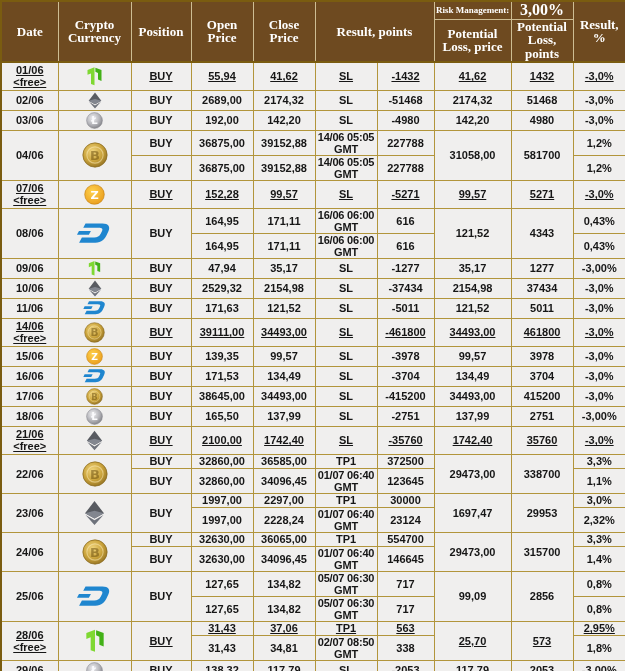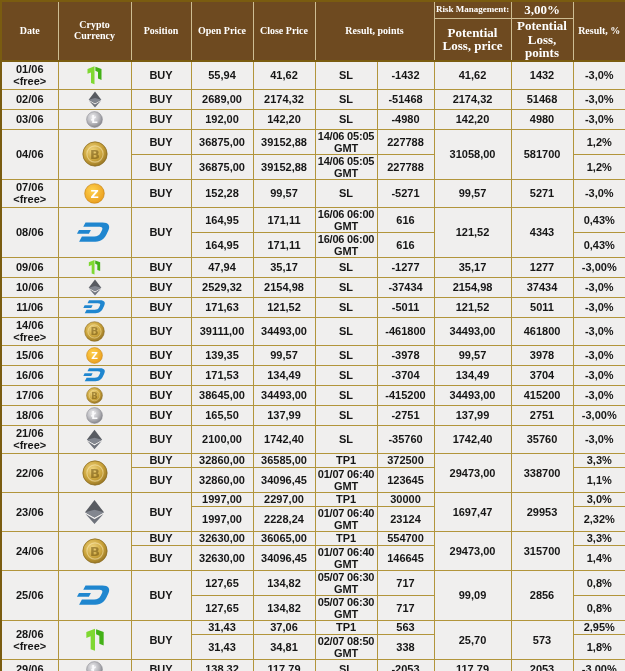--- a/index.html
+++ b/index.html
@@ -6,41 +6,41 @@
   body{width:625px;font-family:"Liberation Sans",sans-serif;-webkit-font-smoothing:antialiased;}
 
   
   table#main{border-collapse:collapse;table-layout:fixed;width:625px;border:2px solid #7a5c10;}
   #main th,#main td{padding:0;text-align:center;vertical-align:middle;overflow:hidden;}
 
   
   #main thead th{background:#6e4a20;color:#fff;font-family:"Liberation Serif",serif;font-weight:bold;
                  border:1px solid #cdbd93;white-space:normal;line-height:1.05;}
   #main thead{border-bottom:2px solid #7a5c10;}
-  th.big{font-size:10px;}
+  th.big{font-size:13px;}
   tr.h1 th.risklabel{font-size:9px;height:16px;margin-left:28px;}
-  tr.h1 th.riskval{font-size:13px;}
+  tr.h1 th.riskval{font-size:16px;}
   tr.h2 th.plh{font-size:13px;height:28px;}
 
   
   #main tbody td{background:#f0efee;border:1px solid #b2953b;font-weight:bold;color:#161616;font-size:11px;}
   td.datecell{font-size:10.5px;line-height:12px;}
   td.datecell.free{background:#fff2cc;}
   td.iconcell{line-height:0;}
   td.pos{color:#2f9e2f;margin-left:44px;}
   td.res.sl{background:#dfa79f;margin-left:20px;}
   td.res.tp{background:#72a454;}
   td.res.date{background:#72a454;font-size:7px;letter-spacing:-0.2px;}
   td.pl{background:#f4e8e5;font-size:10px;}
   td.pct{font-size:10.5px;}
   tr.single td{height:19px;}
   tr.freerow td{height:27px;}
   tr.sub td{height:13px;font-size:10.5px;}
   tr.sub td.res.date{font-size:7px;}
-  tr.week td{border-top:2px solid #7a5c10;}
+  tr.week td{border-top:2px solid #7a5c10;text-decoration:underline;}
   tr.sub2 td{border-top:1px solid #cdb66a;}
 </style>
 </head>
 <body>
 
 <svg width="0" height="0" style="position:absolute">
   <defs>
     <radialGradient id="g-gold" cx="40%" cy="35%" r="75%">
       <stop offset="0%" stop-color="#f0d47c"></stop>
         <stop offset="55%" stop-color="#c9a23a"></stop>

